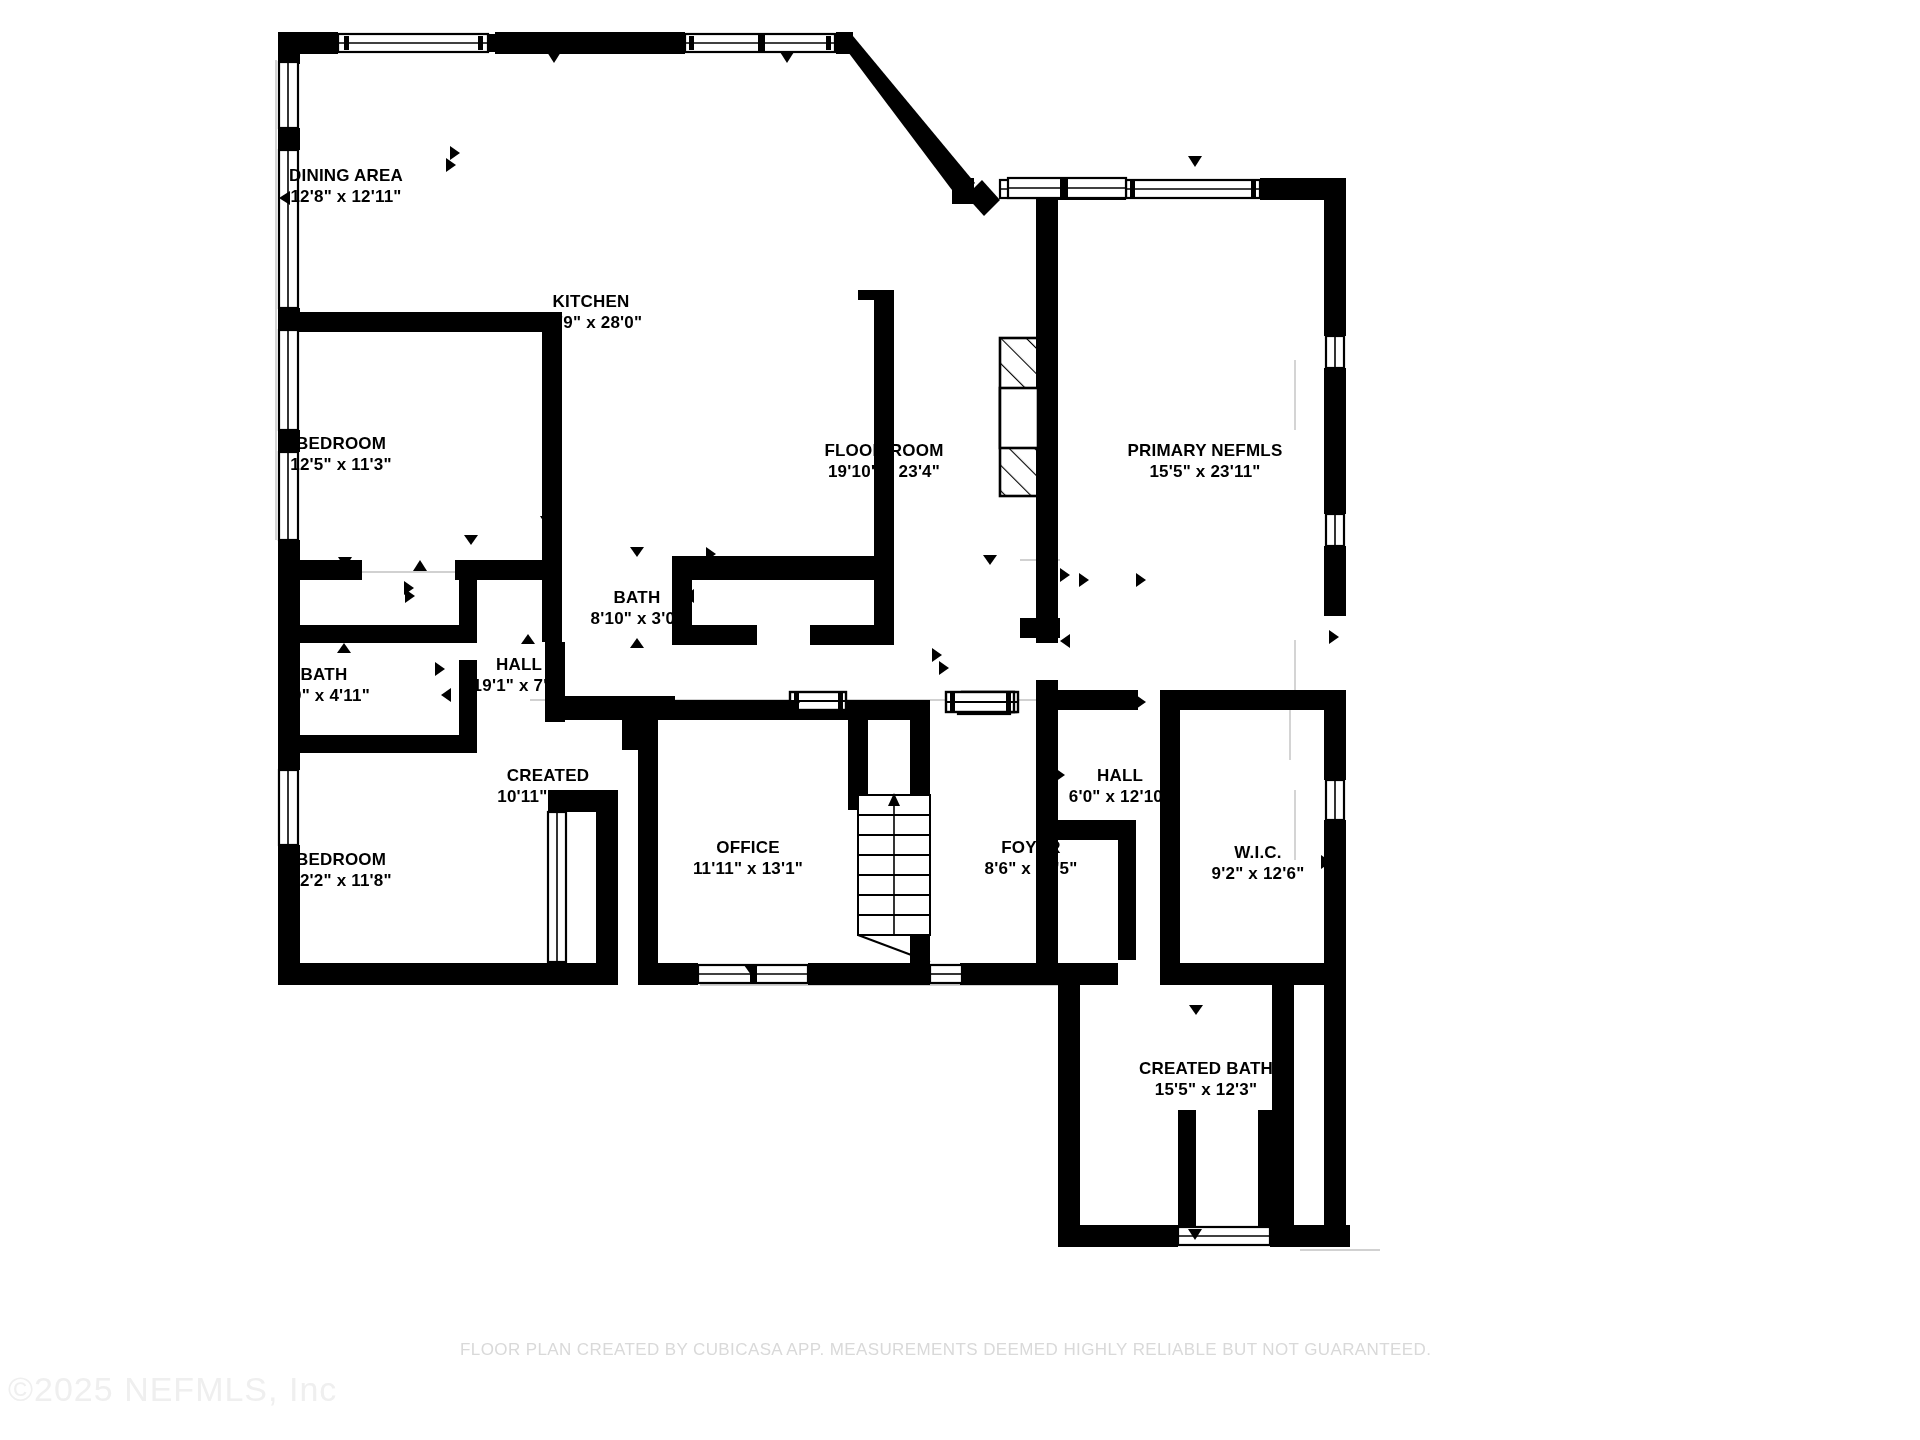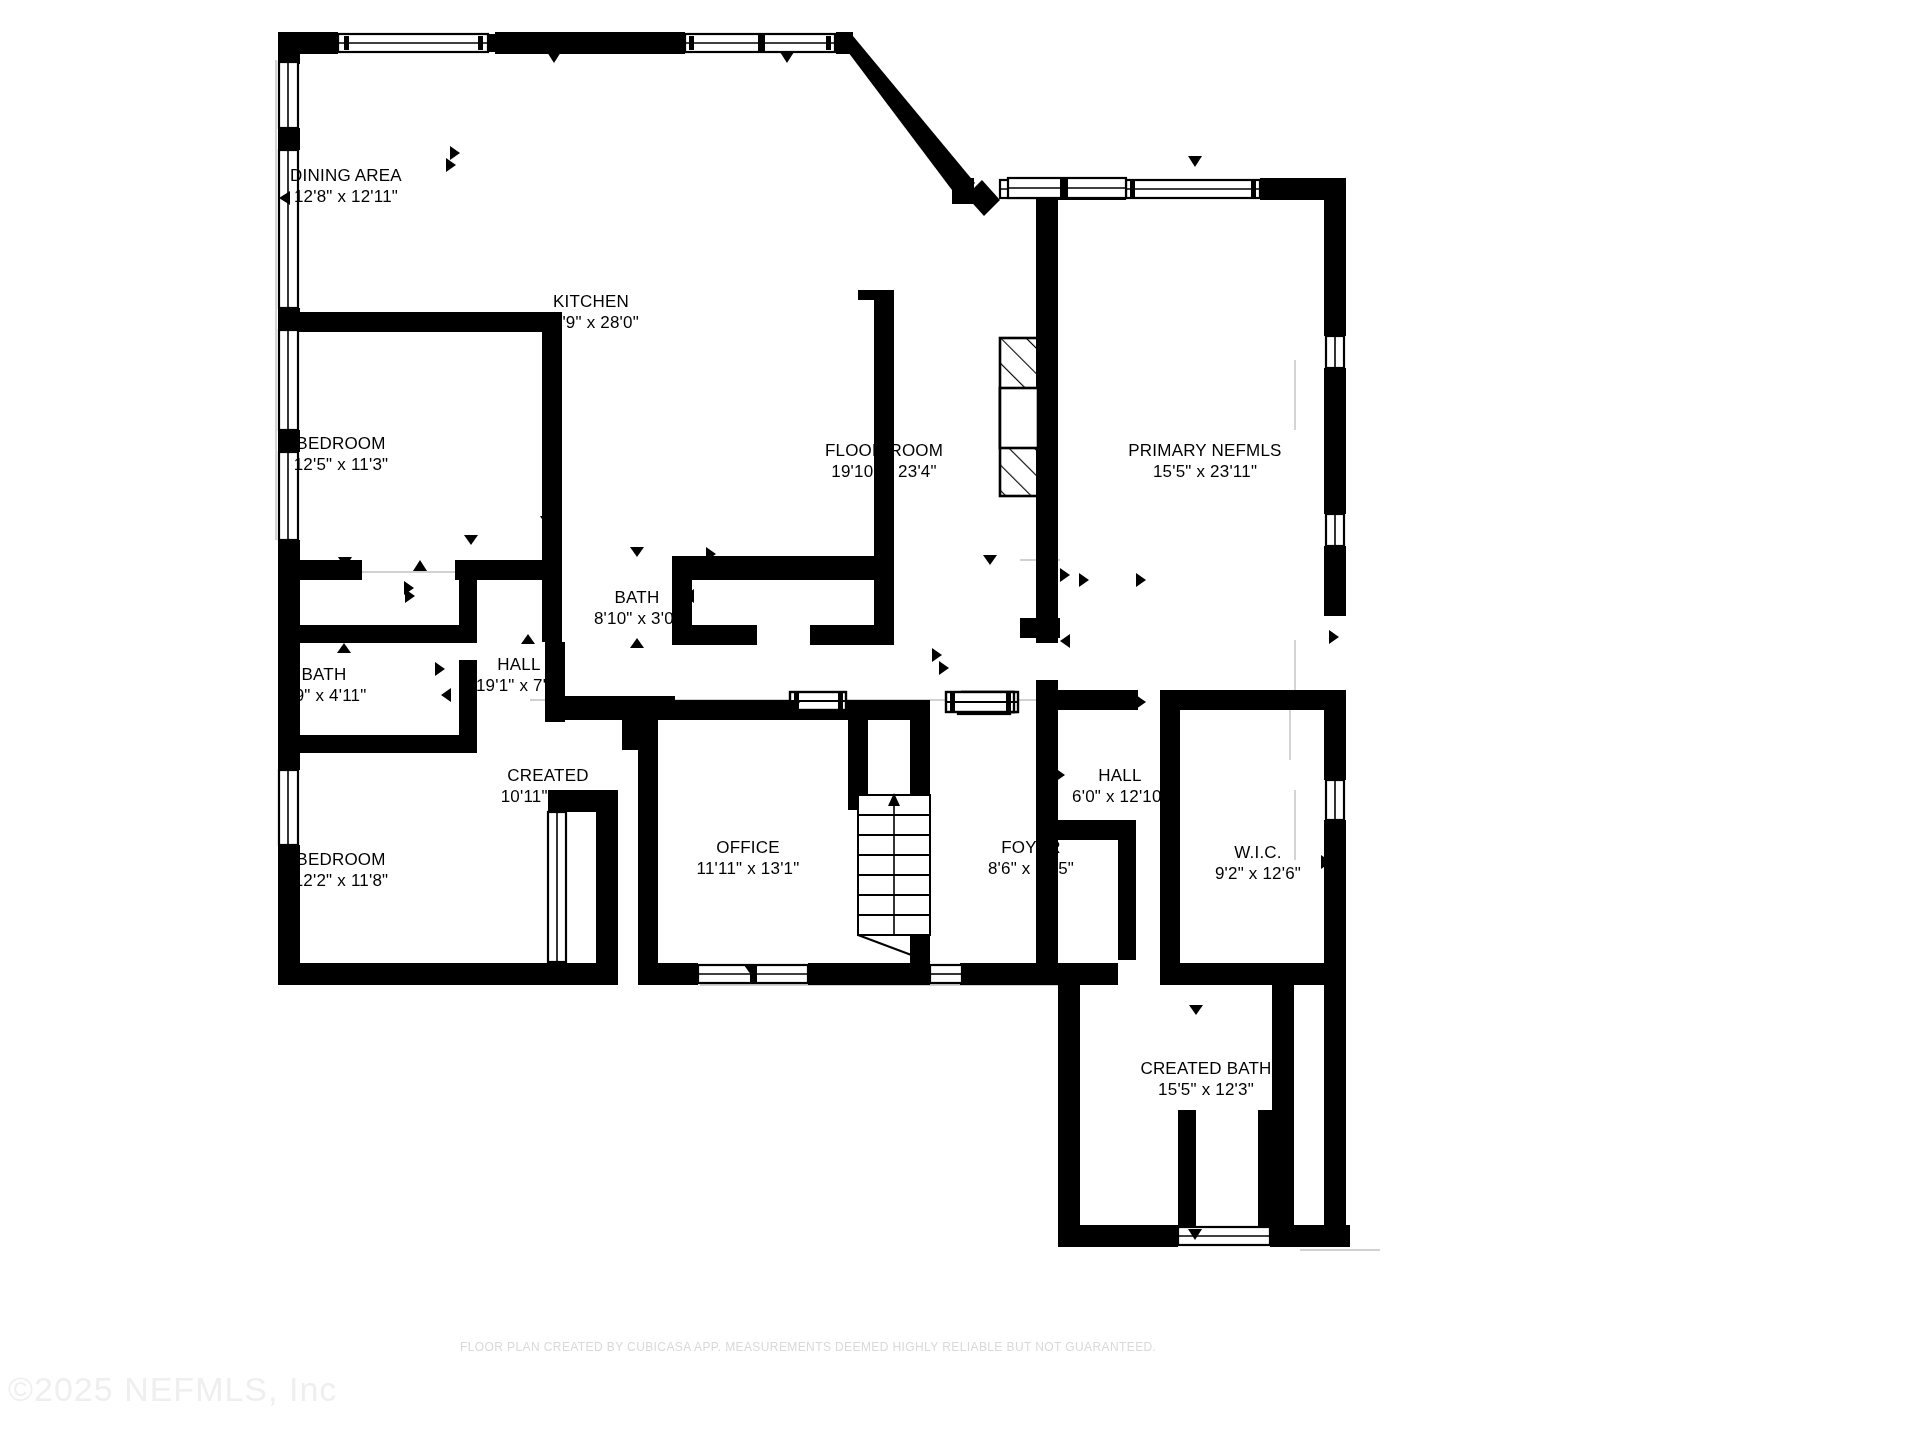--- a/index.html
+++ b/index.html
@@ -1,26 +1,26 @@
 <!DOCTYPE html>
 <html><head>
 <meta charset="utf-8">
 <title>Floor Plan</title>
 <style>
   html,body{margin:0;padding:0;background:#ffffff;}
   body{width:1920px;height:1440px;font-family:"Liberation Sans",sans-serif;position:relative;overflow:hidden;}
   #plan{position:absolute;left:0;top:0;width:1920px;height:1440px;}
   .lbl{position:absolute;text-align:center;color:#000;font-family:"Liberation Sans",sans-serif;
        font-size:17px;line-height:21px;letter-spacing:.2px;white-space:nowrap;
-       transform:translateX(-50%);font-weight:400;}
+       transform:translateX(-50%);font-weight:700;}
   .lbl .nm{display:block;font-size:17px;}
   .lbl .dim{display:block;font-size:17px;}
   #copy{position:absolute;left:8px;top:1370px;font-size:34px;color:#efefef;
         font-family:"Liberation Sans",sans-serif;letter-spacing:1px;white-space:nowrap;}
-  #credit{position:absolute;left:460px;top:1340px;font-size:12px;color:#d9d9d9;
+  #credit{position:absolute;left:460px;top:1340px;font-size:17px;color:#d9d9d9;
         font-family:"Liberation Sans",sans-serif;letter-spacing:.4px;white-space:nowrap;}
 </style>
 </head>
 <body>
 
 <svg id="plan" viewBox="0 0 1920 1440" xmlns="http://www.w3.org/2000/svg">
 
   <rect x="0" y="0" width="1920" height="1440" fill="#ffffff"></rect>
 
   <g stroke="#c2c2c2" stroke-width="1.4" fill="none">

